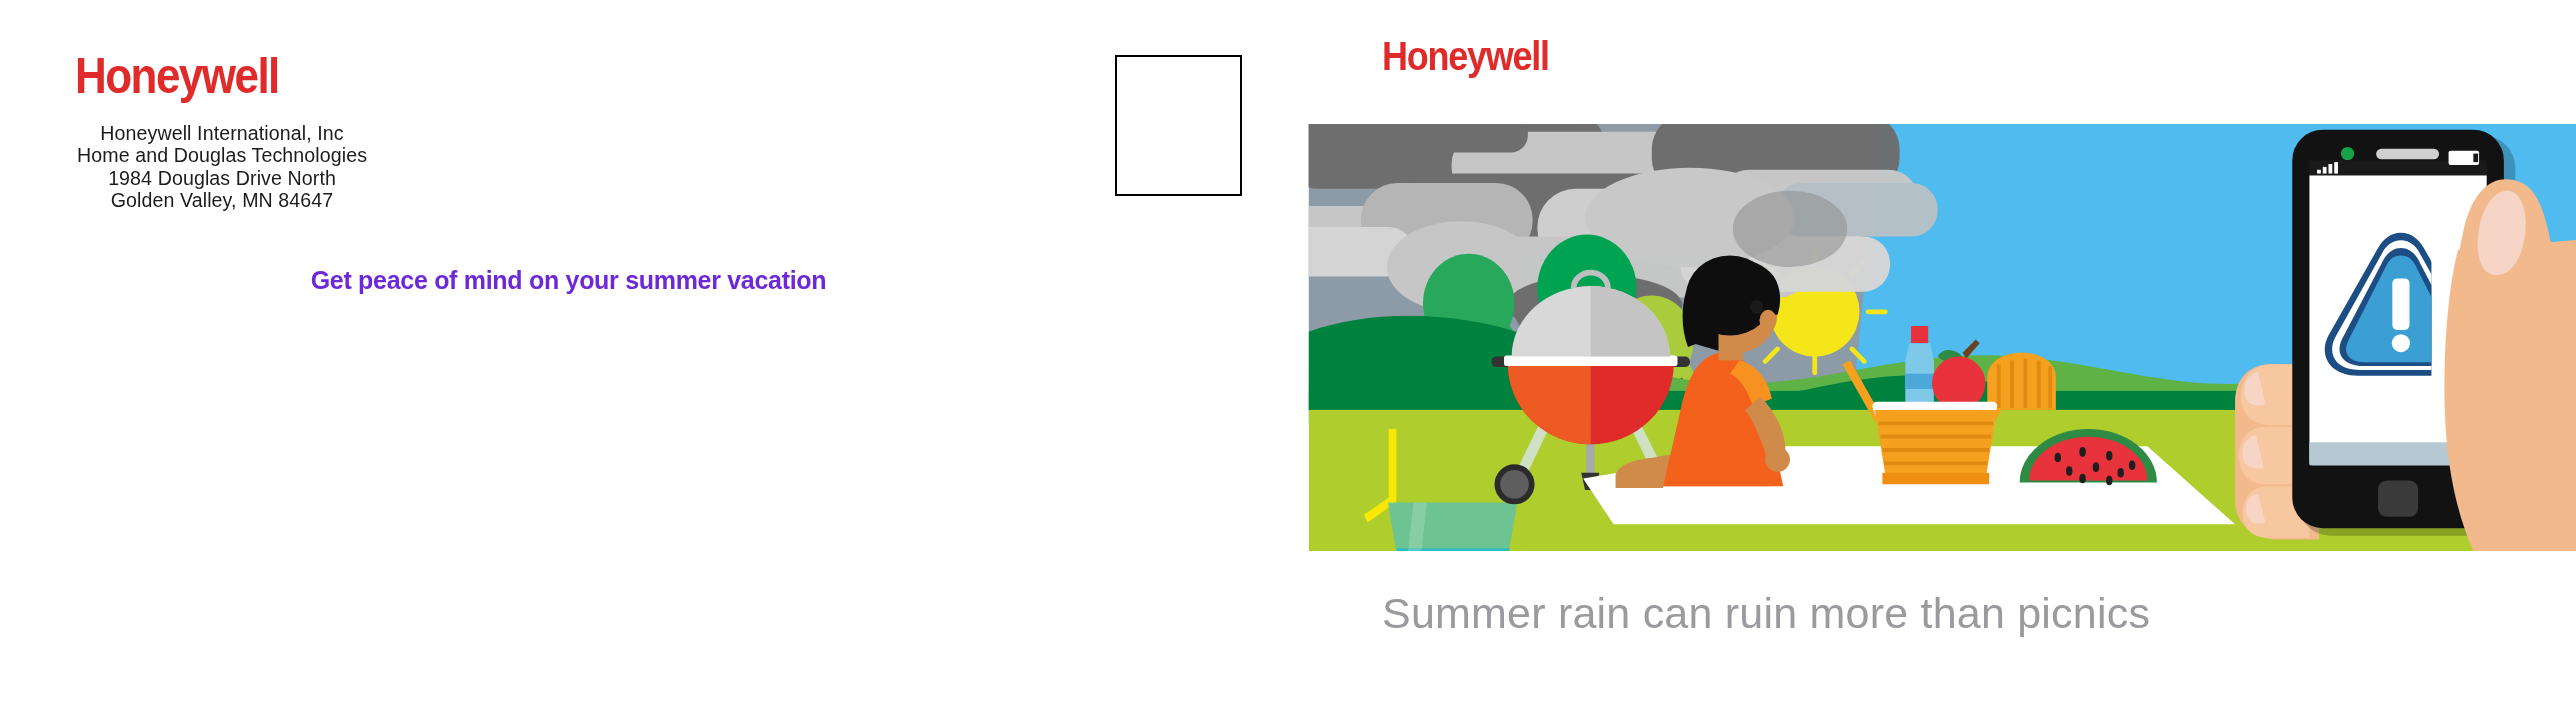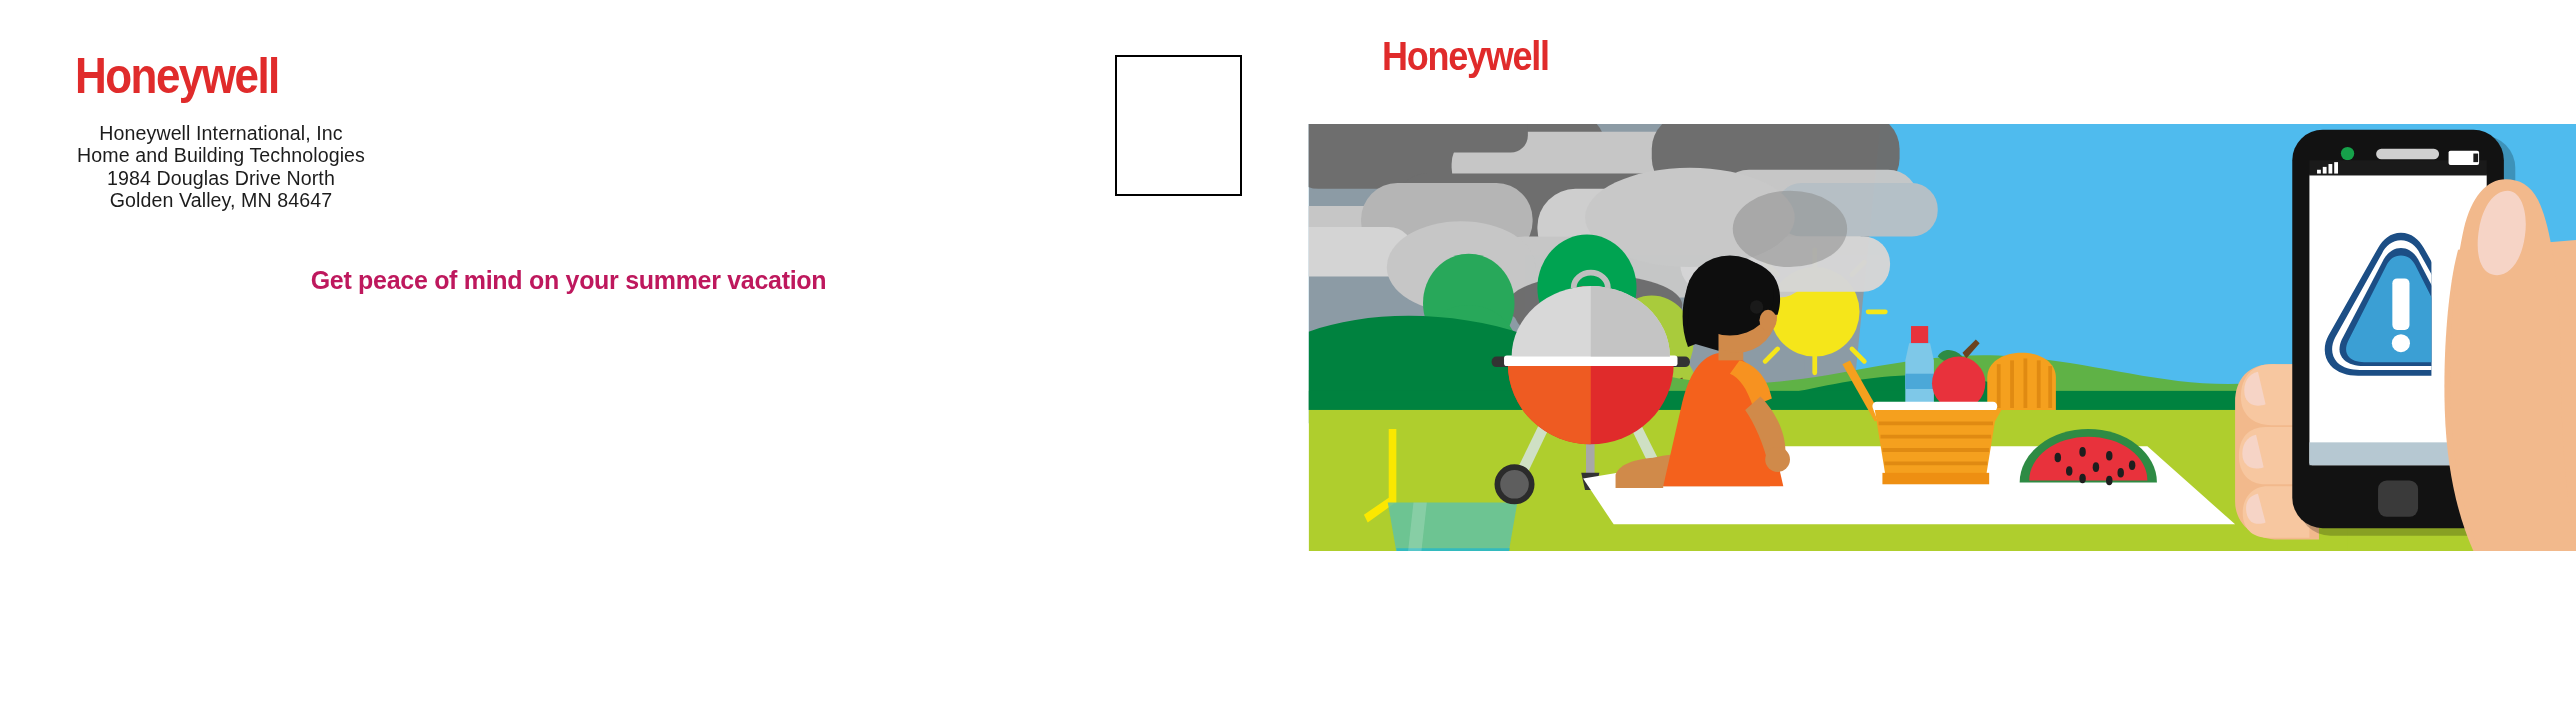--- a/index.html
+++ b/index.html
@@ -55,21 +55,21 @@
     width: 127px; height: 141px;
     border: 2.4px solid #000000;
     background: #ffffff;
   }
 
   .headline {
     position: absolute;
     left: 0; top: 265px;
     width: 1097px;
     text-align: center;
-    color: #be185d;
+    color: #6d28d9;
     font-weight: bold;
     font-size: 25px;
     line-height: 31.5px;
     letter-spacing: -0.012em;
   }
   .headline .ln { display: block; white-space: nowrap; }
   .tm { font-size: 0.62em; vertical-align: 0.55em; }
 
   
   .right-panel {
@@ -106,21 +106,21 @@
 <body>
 
 <div class="postcard">
 
   <div class="left-panel">
 
     <div class="hw-logo hw-logo-left">Honeywell</div>
 
     <div class="return-address">
       <div>Honeywell International, Inc</div>
-      <div>Home and Building Technologies</div>
+      <div>Home and Douglas Technologies</div>
       <div>1984 Douglas Drive North</div>
       <div>Golden Valley, MN 84647</div>
     </div>
 
     <div class="stamp-box"></div>
 
     <div class="headline">
       <span class="ln">Get peace of mind on your summer vacation</span>
     </div>
 
@@ -369,17 +369,18 @@
                        C1314,186 1306,112 1290,80 C1282,64 1270,58 1256,58 Z" fill="#F2B98C"></path>
               <path d="M1258,70 C1244,70 1232,86 1228,110 C1224,134 1228,154 1242,158
                        C1258,162 1272,146 1276,118 C1280,92 1272,70 1258,70 Z" fill="#F6D4C6"></path>
             </g>
           </g>
 
         </g>
       </svg>
     </div>
 
+    <div class="tagline">Summer rain can ruin more than picnics</div>
 
   </div>
 
 </div>
 
 
 </body></html>

